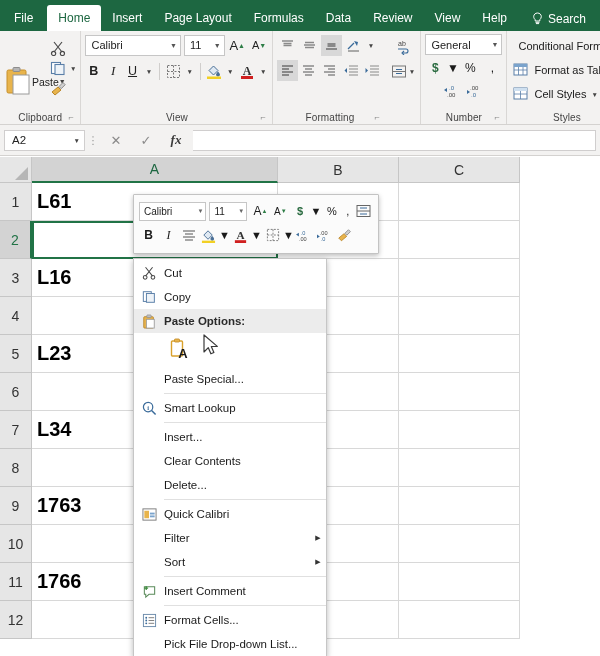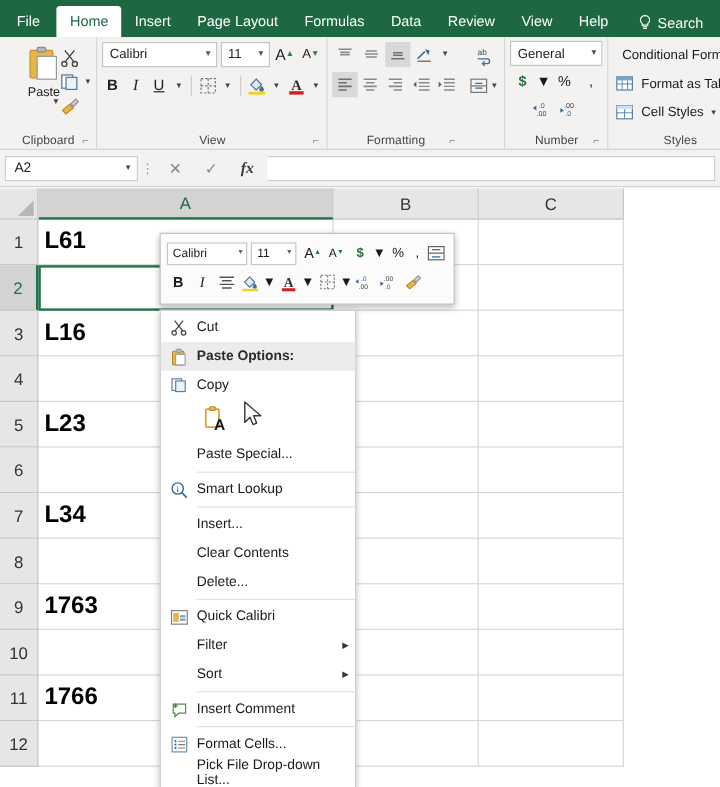--- a/index.html
+++ b/index.html
@@ -44,21 +44,21 @@
     font-size:10px; color:#444; letter-spacing:.1px;
   }
   .dlaunch {
     position:absolute; bottom:3px; right:3px; width:9px; height:9px;
     color:#888; font-size:9px; line-height:9px;
   }
 
   
   .clip-group { width:88px; display:flex; padding-top:5px; }
   .paste-btn {
-    width:46px; display:flex; flex-direction:column; align-items:flex-end;
+    width:46px; display:flex; align-items:center;
     cursor:pointer; padding-top:2px;
   }
   .paste-ico { width:28px; height:32px; position:relative; }
   .paste-lbl { font-size:10.5px; color:#222; margin-top:1px; }
   .paste-car { font-size:7px; color:#444; line-height:6px; }
   .clip-small { display:flex; flex-direction:column; gap:3px; padding-top:4px; }
   .csi { display:flex; align-items:center; height:17px; cursor:pointer; }
 
   
   .font-group { width:192px; }
@@ -102,21 +102,21 @@
   .styles-group { width:120px; padding-left:6px; }
   .srow { display:flex; align-items:center; gap:5px; height:24px; cursor:pointer;
           font-size:11px; color:#1a1a1a; white-space:nowrap; }
 
   
   .fbar {
     height:31px; background:#f3f2f1; display:flex; align-items:center;
     border-bottom:1px solid #d4d2d0; padding:0 4px;
   }
   .namebox {
-    width:111px; height:21px; background:#fff; border:1px solid #d0cece;
+    width:81px; height:21px; background:#fff; border:1px solid #d0cece;
     display:flex; align-items:center; justify-content:space-between;
     font-size:11.5px; color:#222; padding:0 4px 0 7px; cursor:pointer;
   }
   .fb-dots { width:16px; text-align:center; color:#9b9b9b; font-size:11px; letter-spacing:0; }
   .fb-btn { width:30px; height:22px; display:flex; align-items:center;
             justify-content:center; cursor:pointer; color:#8a8a8a; font-size:13px; }
   .fx { font-family:"Liberation Serif", serif; font-style:italic; font-weight:bold;
         font-size:13px; color:#3b3b3b; }
   .finput { flex:1; height:21px; background:#fff; border:1px solid #d0cece;
             border-left:none; margin-left:2px; }
@@ -173,21 +173,21 @@
     font-size:10px; color:#222; padding:0 2px 0 4px; cursor:pointer;
   }
   .mfname { width:68px; }
   .mfsize { width:38px; }
   .mbtn { width:19px; height:20px; display:flex; align-items:center;
           justify-content:center; cursor:pointer; font-size:11px; color:#1a1a1a; }
   .mbtn.tiny { width:11px; }
 
   
   .ctx {
-    position:absolute; left:133px; top:258px; width:164px;
+    position:absolute; left:133px; top:258px; width:194px;
     background:#fff; border:1px solid #c6c6c6;
     box-shadow:0 2px 6px rgba(0,0,0,.28); z-index:50;
     padding:2px 0 0 0;
   }
   .mi { display:flex; align-items:center; height:24px; cursor:pointer; position:relative; }
   .mi .mi-ico { width:30px; display:flex; align-items:center; justify-content:center; }
   .mi .mi-txt { font-size:11.5px; color:#1a1a1a; flex:1; }
   .mi .mi-arrow { width:16px; font-size:7px; color:#333; text-align:center; }
   .mi.head { background:#ececec; cursor:default; }
   .mi.head .mi-txt { font-weight:bold; color:#2a2a2a; }
@@ -647,39 +647,39 @@
     <span class="mi-ico">
       <svg width="15" height="14" viewBox="0 0 17 15">
           <path d="M4 1l8 10M12 1L4 11" stroke="#4a4a4a" stroke-width="1.2" fill="none"></path>
           <circle cx="3.6" cy="12.4" r="2.1" fill="none" stroke="#4a4a4a" stroke-width="1.2"></circle>
           <circle cx="12.4" cy="12.4" r="2.1" fill="none" stroke="#4a4a4a" stroke-width="1.2"></circle>
         </svg>
     </span>
     <span class="mi-txt">Cut</span>
   </div>
 
+  <div class="mi">
+    <span class="mi-ico">
+      <svg width="15" height="14" viewBox="0 0 17 15">
+          <rect x="1.5" y="1.5" width="9" height="11" fill="#fff" stroke="#5a7fa8" stroke-width="1.1"></rect>
+          <rect x="5" y="3.5" width="9" height="10" fill="#eef3f8" stroke="#5a7fa8" stroke-width="1.1"></rect>
+        </svg>
+    </span>
+    <span class="mi-txt">Copy</span>
+  </div>
+
   <div class="mi head">
     <span class="mi-ico">
       <svg width="14" height="15" viewBox="0 0 16 17">
           <rect x="2" y="3" width="11" height="13" rx="1" fill="#e8b44c" stroke="#b9862a" stroke-width="1"></rect>
           <rect x="5.5" y="1" width="5" height="3" rx=".8" fill="#c0c0c0" stroke="#8d8d8d" stroke-width=".8"></rect>
           <rect x="5" y="6" width="9" height="10" fill="#fff" stroke="#9a9a9a" stroke-width="1"></rect>
         </svg>
     </span>
     <span class="mi-txt">Paste Options:</span>
-  </div>
-
-  <div class="mi">
-    <span class="mi-ico">
-      <svg width="15" height="14" viewBox="0 0 17 15">
-          <rect x="1.5" y="1.5" width="9" height="11" fill="#fff" stroke="#5a7fa8" stroke-width="1.1"></rect>
-          <rect x="5" y="3.5" width="9" height="10" fill="#eef3f8" stroke="#5a7fa8" stroke-width="1.1"></rect>
-        </svg>
-    </span>
-    <span class="mi-txt">Copy</span>
   </div>
 
   <div class="paste-opts">
     <span class="po-btn">
       <svg width="22" height="24" viewBox="0 0 22 24">
         <rect x="1.5" y="3" width="11" height="15" rx="1" fill="#ffffff" stroke="#d9a12c" stroke-width="1.4"></rect>
         <rect x="4.5" y="1" width="5" height="3" rx=".8" fill="#e8b44c" stroke="#c68f2a" stroke-width=".9"></rect>
         <text x="13" y="20" font-size="13" font-family="Liberation Sans, sans-serif" font-weight="bold" fill="#1a1a1a" text-anchor="middle">A</text>
       </svg>
     </span>

